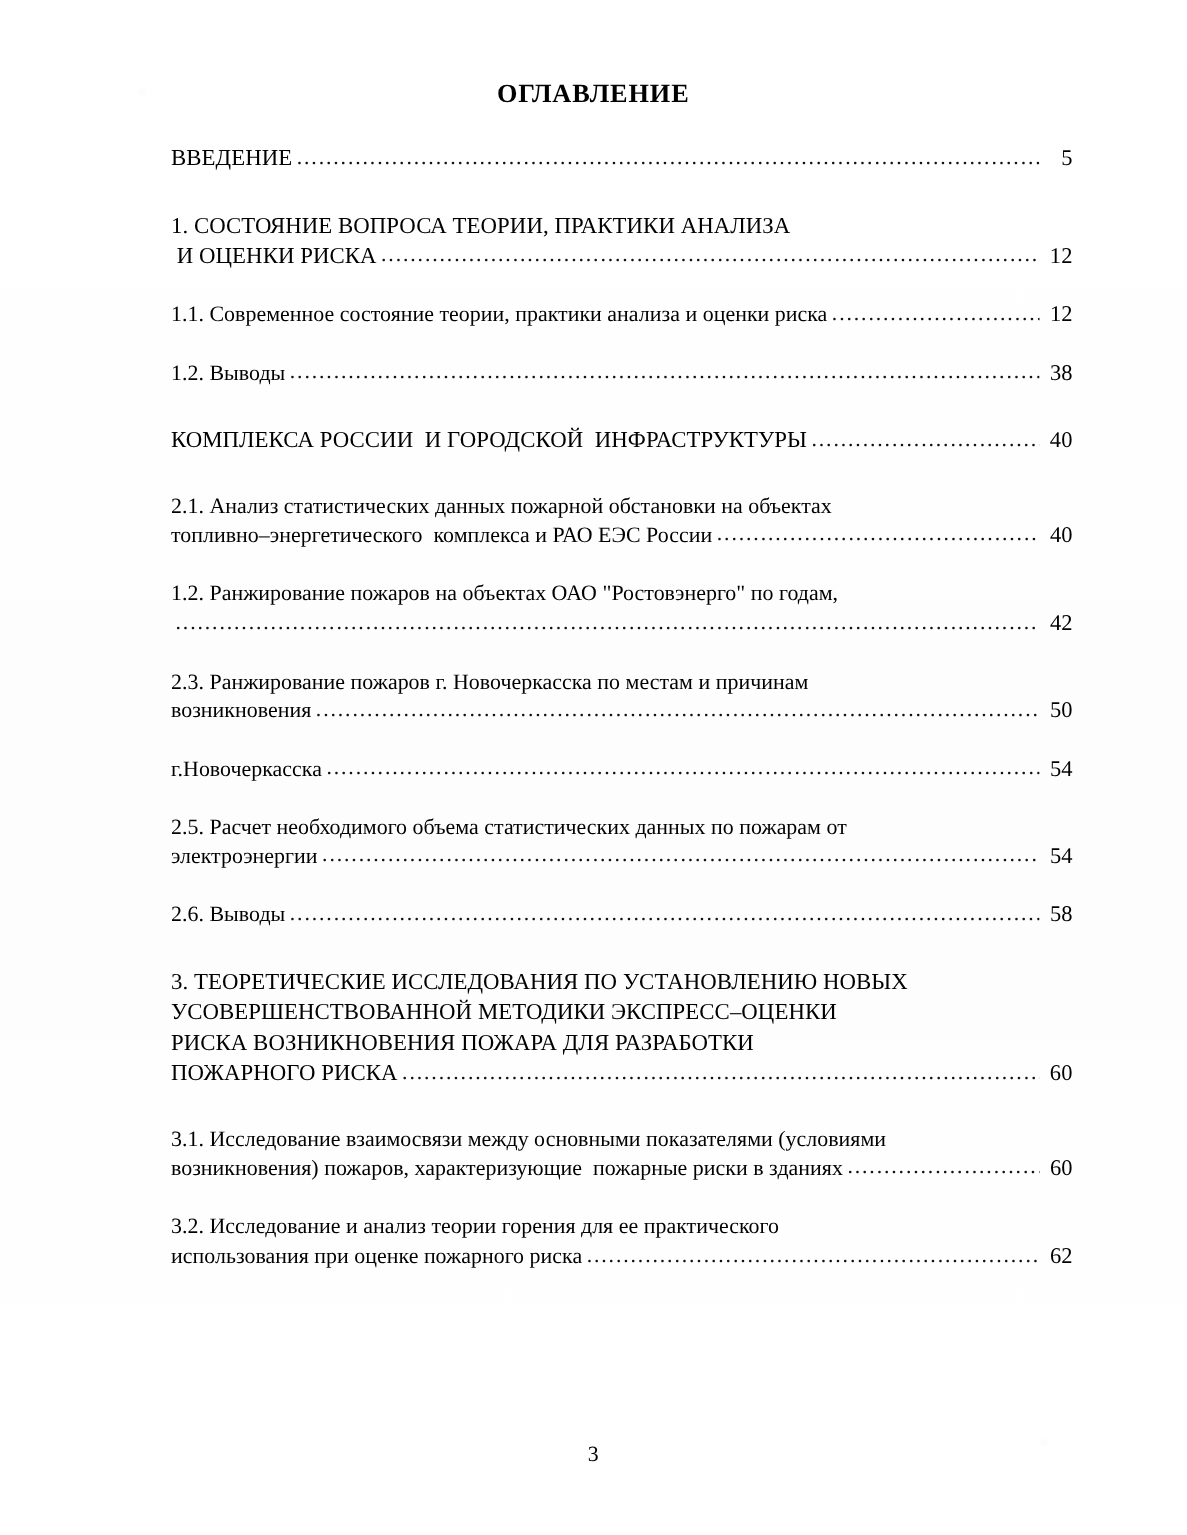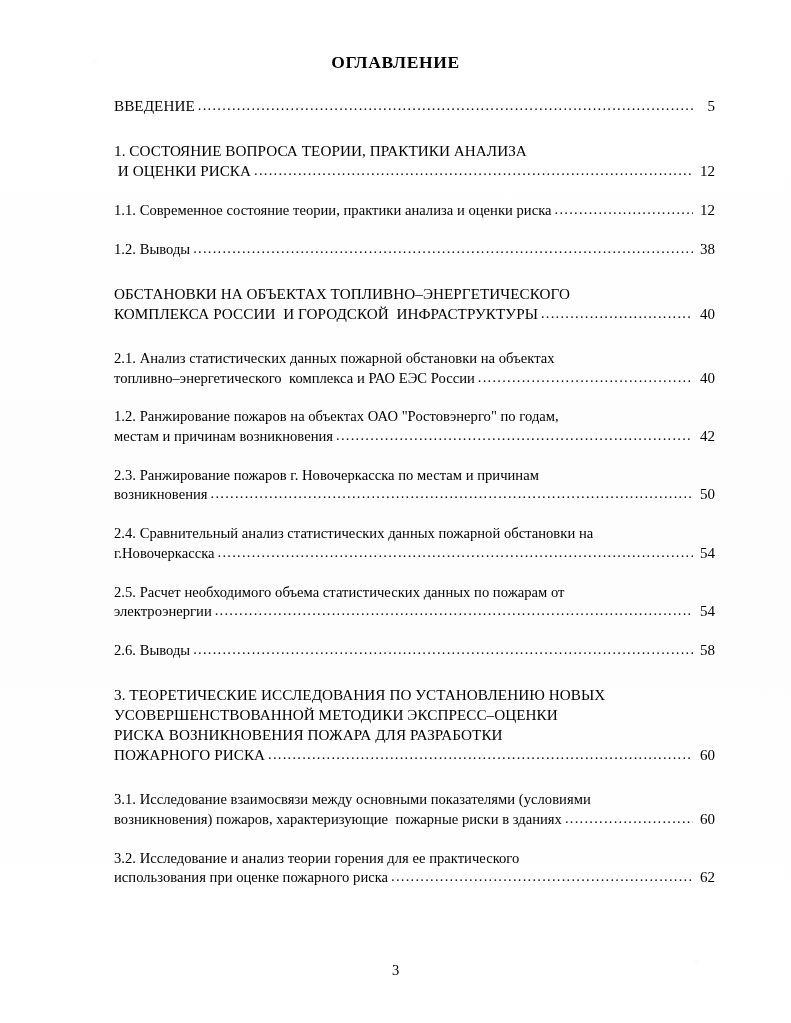--- a/index.html
+++ b/index.html
@@ -151,53 +151,50 @@
           </div>
         </div>
         <div class="toc-entry level-1 gap-xl">
           <div class="entry-last">
             <span class="entry-text">1.2. Выводы</span>
             <span class="leader"></span>
             <span class="page-num">38</span>
           </div>
         </div>
         <div class="toc-entry level-0 gap-xl">
-          <div class="entry-line">ОБСТАНОВКИ НА ОБЪЕКТАХ  ТОПЛИВНО–ЭНЕРГЕТИЧЕСКОГО</div>
           <div class="entry-last">
             <span class="entry-text">КОМПЛЕКСА РОССИИ  И ГОРОДСКОЙ  ИНФРАСТРУКТУРЫ</span>
             <span class="leader"></span>
             <span class="page-num">40</span>
           </div>
         </div>
         <div class="toc-entry level-1 gap-lg">
           <div class="entry-line">2.1. Анализ статистических  данных пожарной  обстановки  на объектах</div>
           <div class="entry-last">
             <span class="entry-text">топливно–энергетического  комплекса и РАО ЕЭС России</span>
             <span class="leader"></span>
             <span class="page-num">40</span>
           </div>
         </div>
         <div class="toc-entry level-1 gap-lg">
           <div class="entry-line">1.2. Ранжирование пожаров на объектах ОАО "Ростовэнерго" по годам,</div>
           <div class="entry-last">
-            <span class="entry-text">местам и причинам возникновения</span>
             <span class="leader"></span>
             <span class="page-num">42</span>
           </div>
         </div>
         <div class="toc-entry level-1 gap-lg">
           <div class="entry-line">2.3. Ранжирование пожаров г. Новочеркасска  по местам  и причинам</div>
           <div class="entry-last">
             <span class="entry-text">возникновения</span>
             <span class="leader"></span>
             <span class="page-num">50</span>
           </div>
         </div>
         <div class="toc-entry level-1 gap-lg">
-          <div class="entry-line">2.4. Сравнительный  анализ статистических данных пожарной обстановки на</div>
           <div class="entry-last">
             <span class="entry-text">г.Новочеркасска</span>
             <span class="leader"></span>
             <span class="page-num">54</span>
           </div>
         </div>
         <div class="toc-entry level-1 gap-lg">
           <div class="entry-line">2.5. Расчет необходимого объема статистических данных по пожарам  от</div>
           <div class="entry-last">
             <span class="entry-text">электроэнергии</span>

